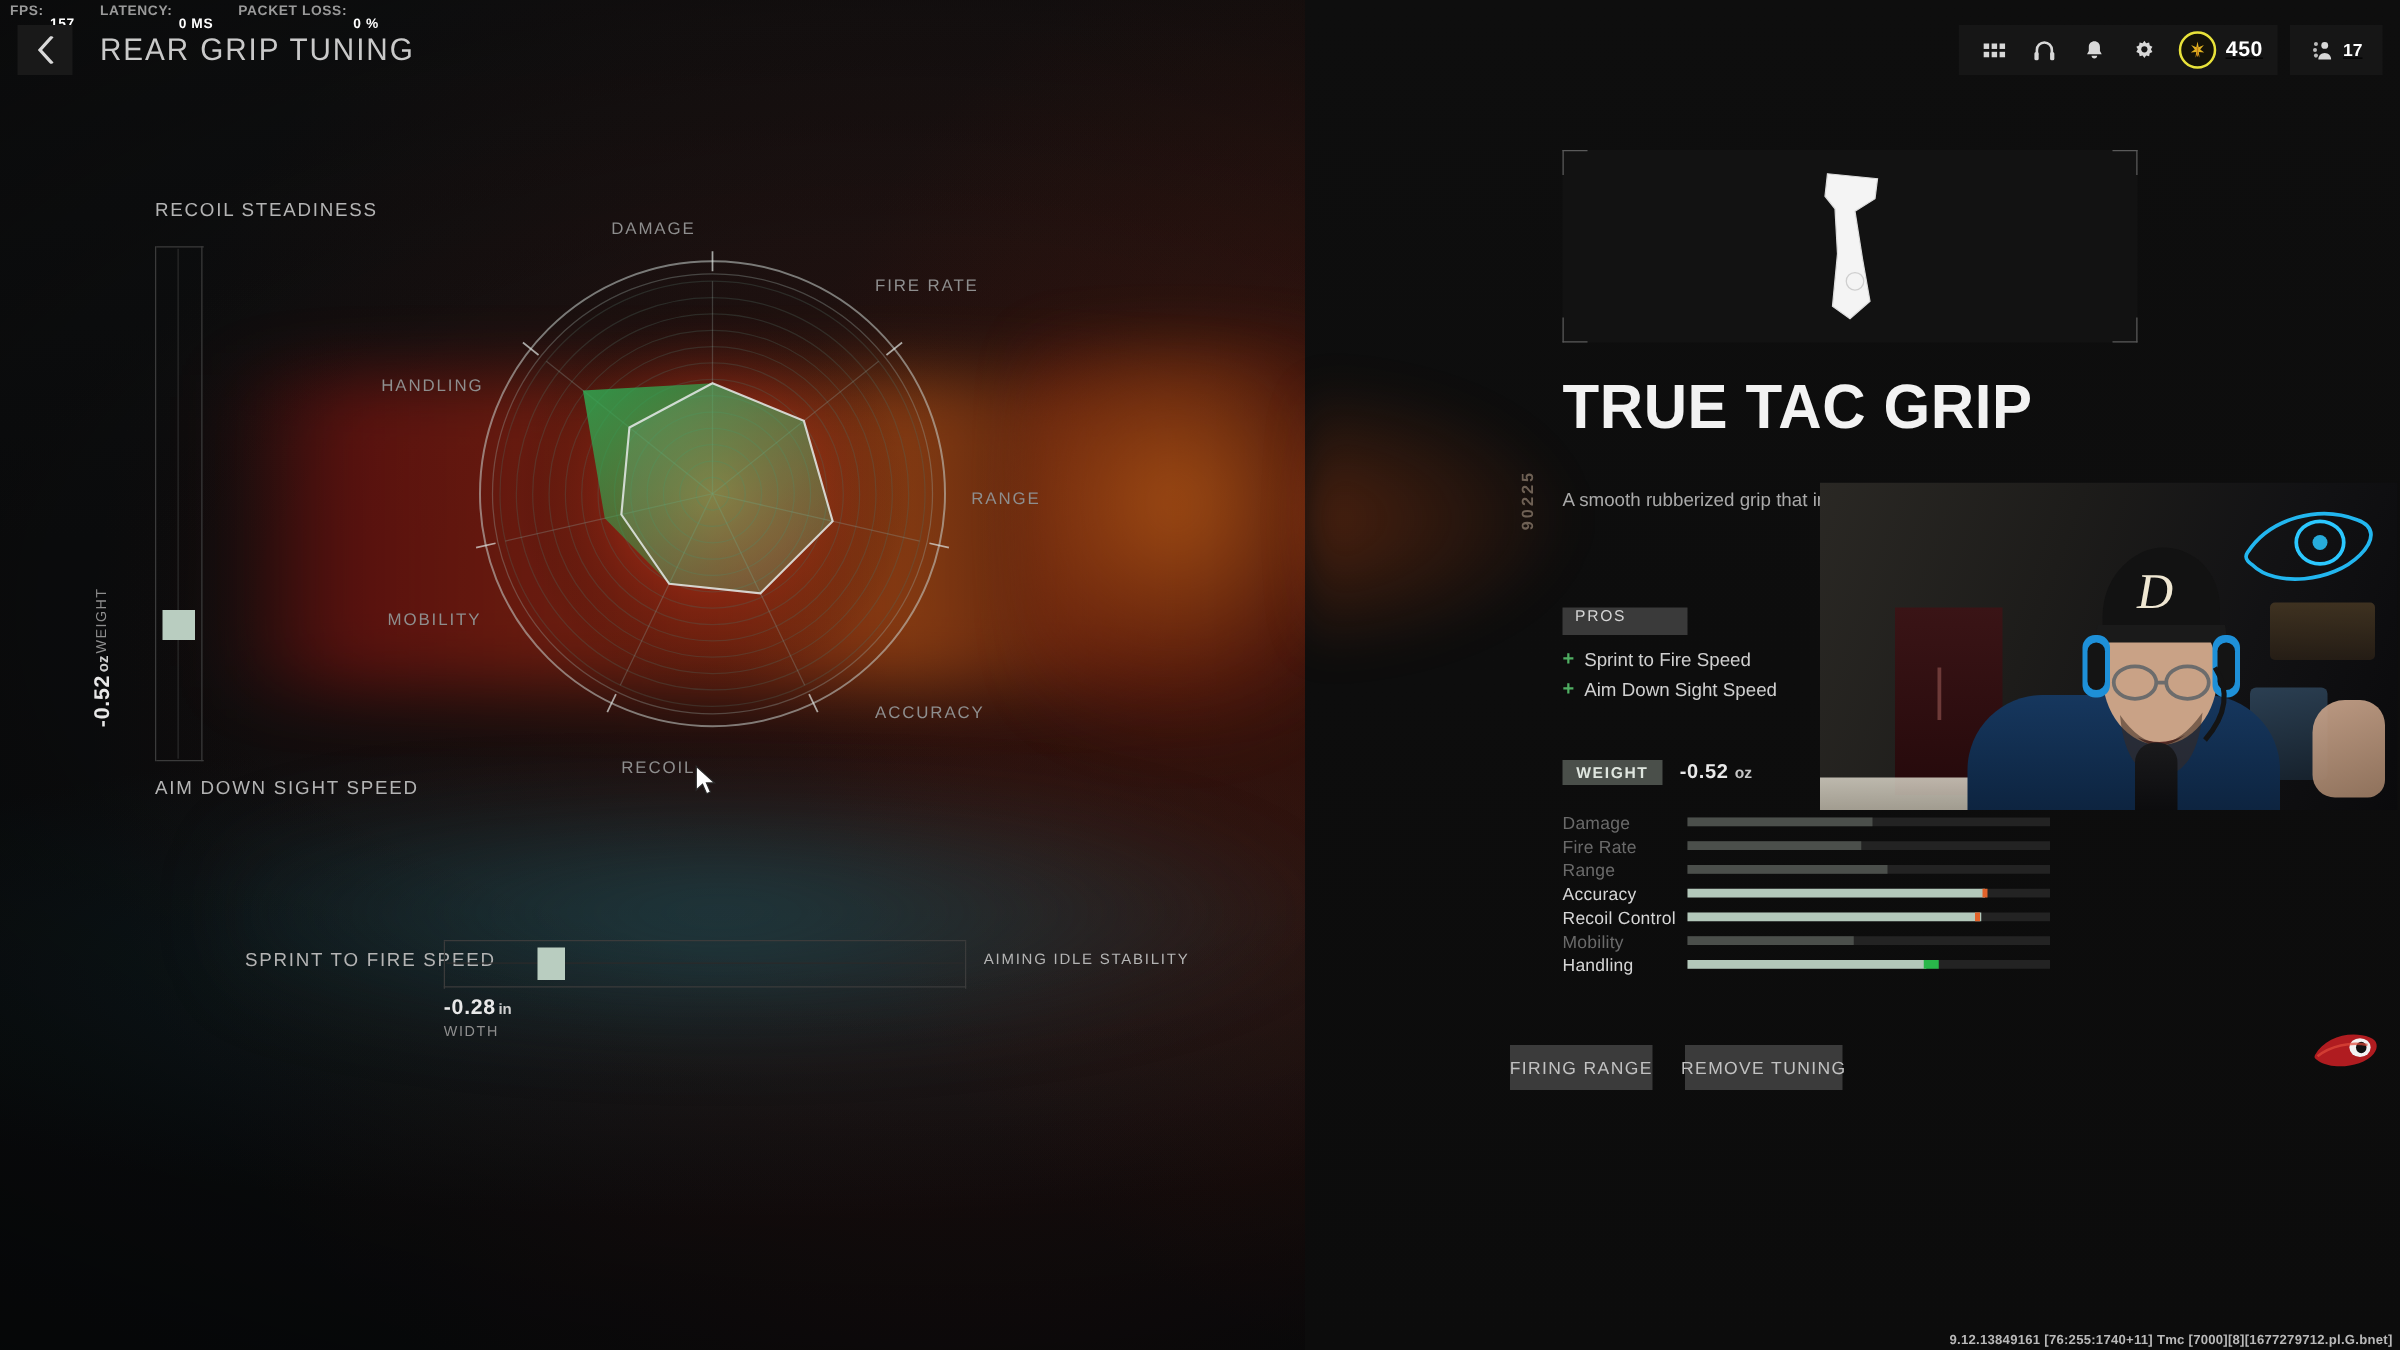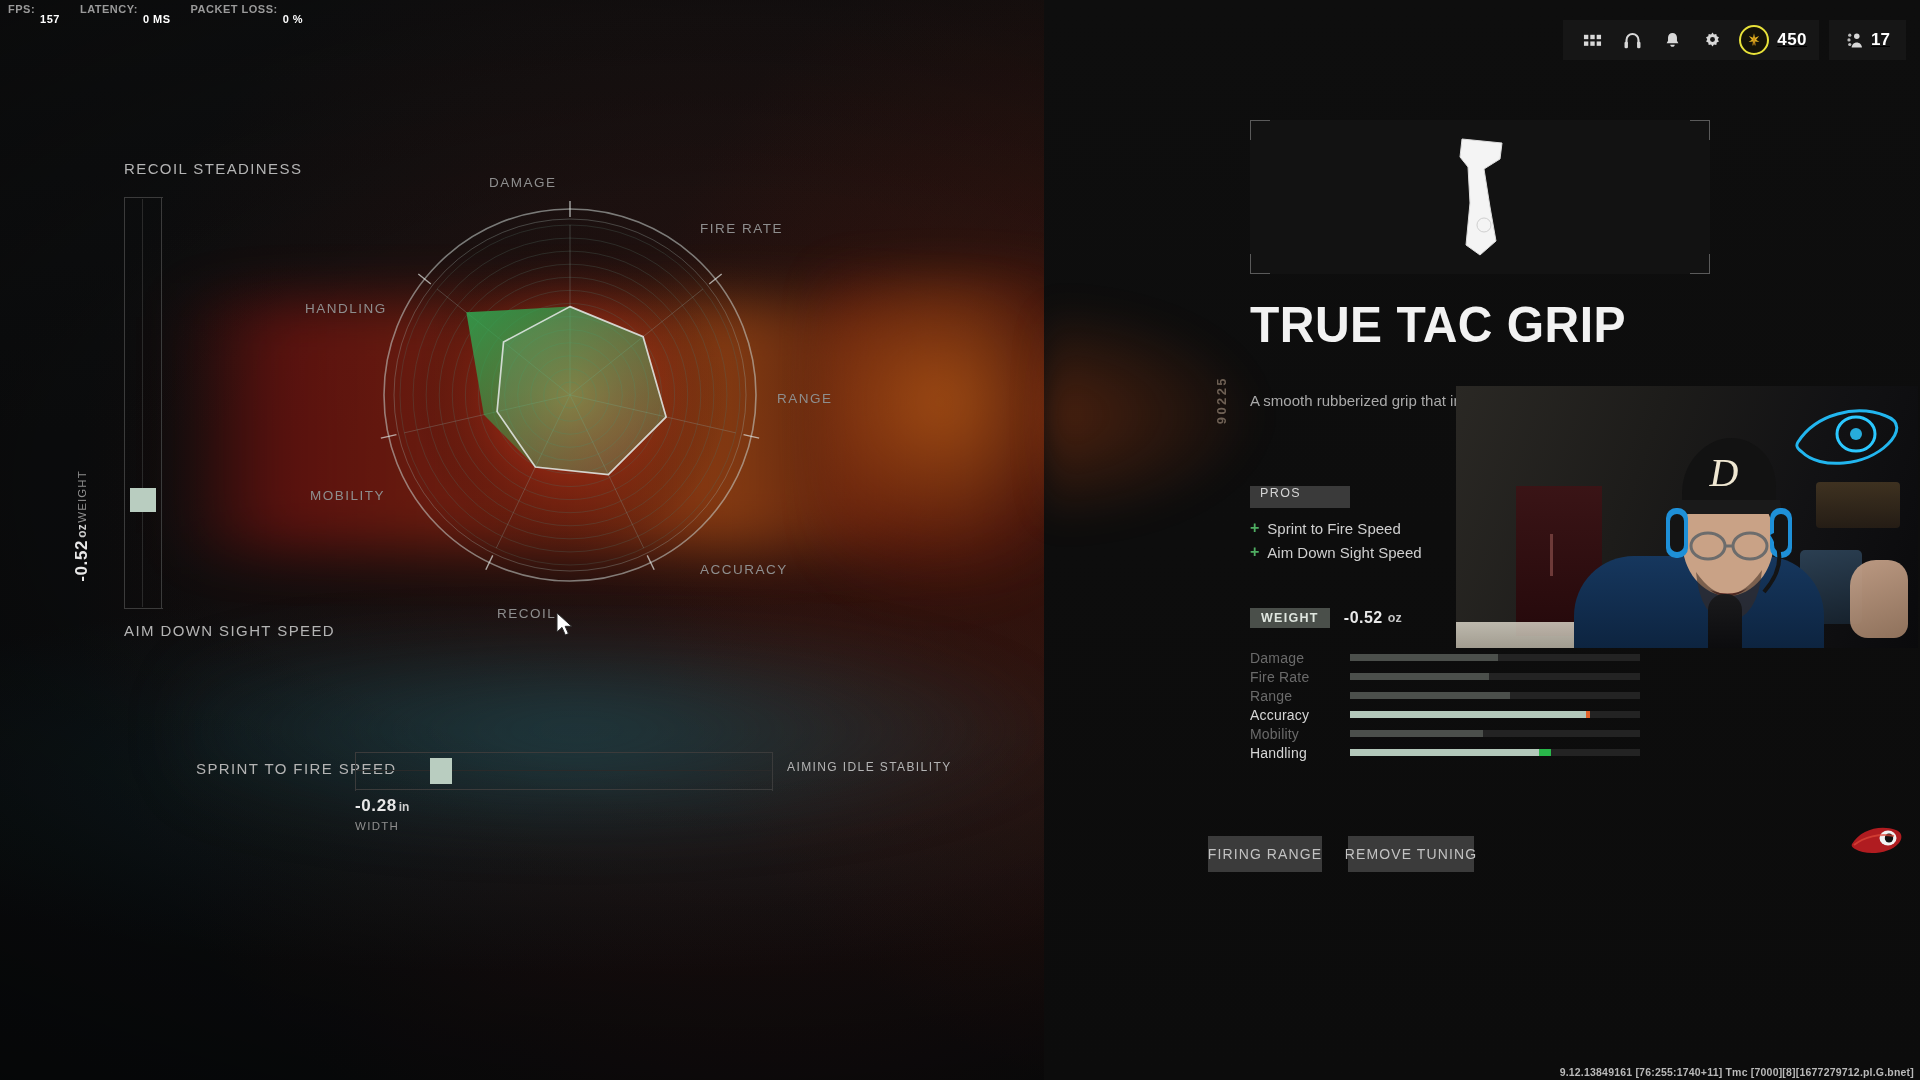--- a/index.html
+++ b/index.html
@@ -49,21 +49,21 @@
   .hud-group { display:flex; align-items:center; background:#161616; height:40px; padding:0 12px; gap:6px; }
   .hud-ico { width:34px; height:40px; display:flex; align-items:center; justify-content:center; cursor:pointer; }
   .hud-ico svg { width:19px; height:19px; fill:#d8d8d8; }
   .coin-wrap { display:flex; align-items:center; gap:8px; padding-left:4px; }
   .coin { width:30px; height:30px; border-radius:50%; border:2px solid #e8e23a;
     display:flex; align-items:center; justify-content:center; background:#141208; }
   .coin svg { width:18px; height:18px; }
   .coin-val { font-size:17px; color:#fff; font-weight:700; letter-spacing:.5px; }
   .squad { display:flex; align-items:center; gap:7px; background:#161616; height:40px; padding:0 16px; cursor:pointer; }
   .squad svg { width:19px; height:19px; fill:#d8d8d8; }
-  .squad span { font-size:17px; color:#fff; font-weight:700; }
+  .squad span { font-size:14px; color:#fff; font-weight:700; }
 
   
   .radar { position:absolute; left:370px; top:195px; width:400px; height:400px; z-index:10; }
   .radar svg { width:100%; height:100%; overflow:visible; }
   .axis-label { position:absolute; font-size:13.5px; letter-spacing:1.5px; color:#8e8e8e;
     text-transform:uppercase; white-space:nowrap; z-index:12; }
 
   
   .vslider { position:absolute; left:124px; top:197px; width:38px; height:412px; z-index:20; }
   .vtrack { position:absolute; left:0; top:0; width:38px; height:412px;
@@ -200,20 +200,28 @@
     <div class="netcell">
       <span class="k">LATENCY:</span>
       <span class="v">0 MS</span>
     </div>
     <div class="netcell">
       <span class="k">PACKET LOSS:</span>
       <span class="v">0 %</span>
     </div>
   </div>
 
+  <div class="hdr">
+    <div class="backbtn">
+      <svg viewBox="0 0 15 22">
+        <path d="M12 1 L3 11 L12 21" fill="none" stroke="#d9d9d9" stroke-width="2.6" stroke-linecap="square"></path>
+      </svg>
+    </div>
+    <div class="pagetitle">REAR GRIP TUNING</div>
+  </div>
 
   <div class="hud">
     <div class="hud-group">
       <div class="hud-ico">
         <svg viewBox="0 0 20 20">
           <rect x="1" y="4" width="4.6" height="4.6"></rect>
             <rect x="7.7" y="4" width="4.6" height="4.6"></rect>
             <rect x="14.4" y="4" width="4.6" height="4.6"></rect>
           <rect x="1" y="11" width="4.6" height="4.6"></rect>
             <rect x="7.7" y="11" width="4.6" height="4.6"></rect>
@@ -411,20 +419,27 @@
           </div>
         </div>
         <div class="srow">
           <div class="sname on">Accuracy</div>
           <div class="sbar">
             <div class="sfill on" style="width: 82%;"></div>
             <div class="smark neg" style="left: calc(82% - 2px);"></div>
           </div>
         </div>
         <div class="srow">
+          <div class="sname on">Recoil Control</div>
+          <div class="sbar">
+            <div class="sfill on" style="width: 81%;"></div>
+            <div class="smark neg" style="left: calc(80% - 2px);"></div>
+          </div>
+        </div>
+        <div class="srow">
           <div class="sname off">Mobility</div>
           <div class="sbar">
             <div class="sfill off" style="width: 46%;"></div>
           </div>
         </div>
         <div class="srow">
           <div class="sname on">Handling</div>
           <div class="sbar">
             <div class="sfill on" style="width: 66%;"></div>
             <div class="smark pos" style="left: calc(66% - 2px); width: 12px;"></div>

